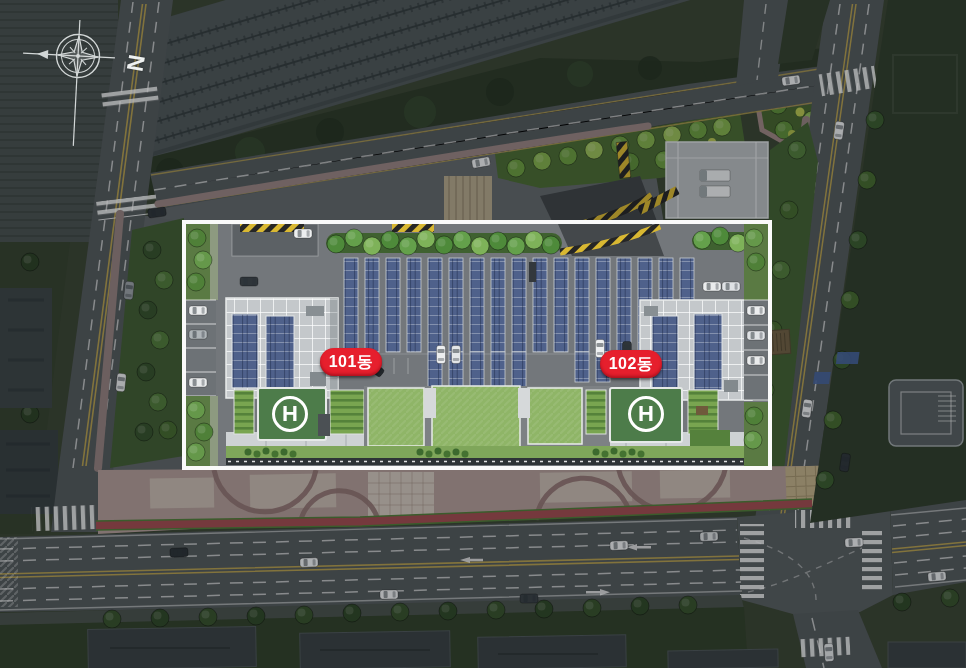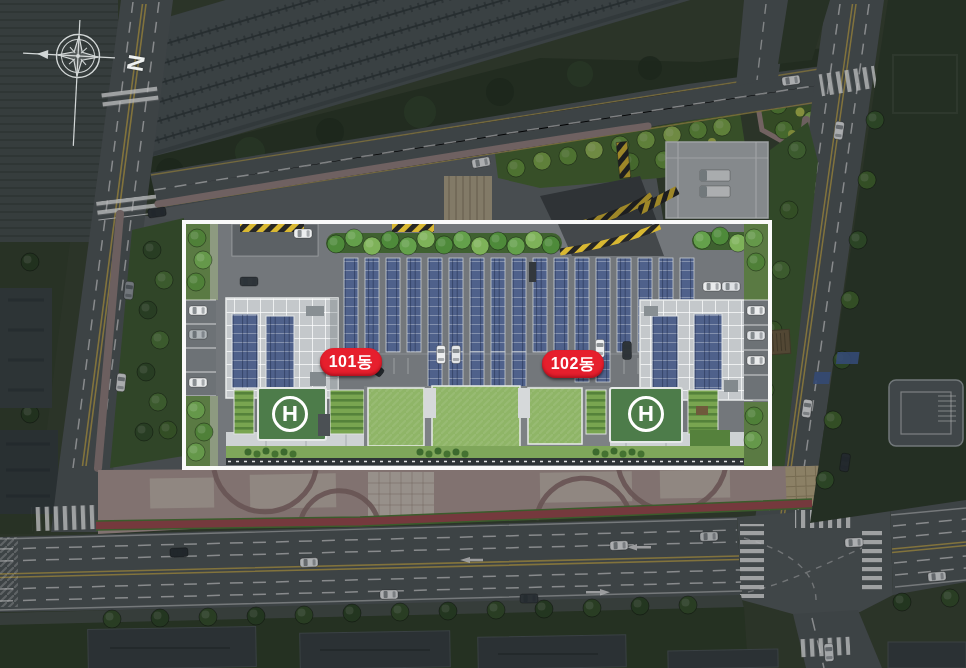--- a/index.html
+++ b/index.html
@@ -5,21 +5,21 @@
   html,body{margin:0;padding:0;background:#1c2022;}
   .stage{position:relative;width:966px;height:668px;overflow:hidden;
          background:#3a4433;font-family:"Liberation Sans","DejaVu Sans",sans-serif;}
   .stage > svg.scene{position:absolute;left:0;top:0;}
   .badge{position:absolute;width:62px;height:28px;border-radius:15px;
          display:flex;align-items:center;justify-content:center;
          background:#e61f2d;color:#fff;font-weight:700;font-size:16px;
          box-shadow:0 2px 3px rgba(0,0,0,.5), inset 0 -2px 3px rgba(130,8,18,.55);
          letter-spacing:.5px;cursor:pointer;}
   #badge101{left:320px;top:348px;}
-  #badge102{left:542px;top:350px;}
+  #badge102{left:600px;top:350px;}
   .helipad-mark{position:absolute;width:36px;height:36px;box-sizing:border-box;
          border:3px solid #fff;border-radius:50%;display:flex;align-items:center;
          justify-content:center;color:#fff;font-size:22px;font-weight:700;line-height:1;}
   #helipadL{left:272px;top:396px;}
   #helipadR{left:628px;top:396px;}
   .north{position:absolute;left:119px;top:46px;width:34px;height:34px;
          display:flex;align-items:center;justify-content:center;
          color:#eef1f1;font-size:23px;font-weight:700;transform:rotate(100deg);
          text-shadow:0 0 2px rgba(0,0,0,.45);}
   .compass{position:absolute;left:20px;top:0;width:124px;height:160px;pointer-events:none;}

